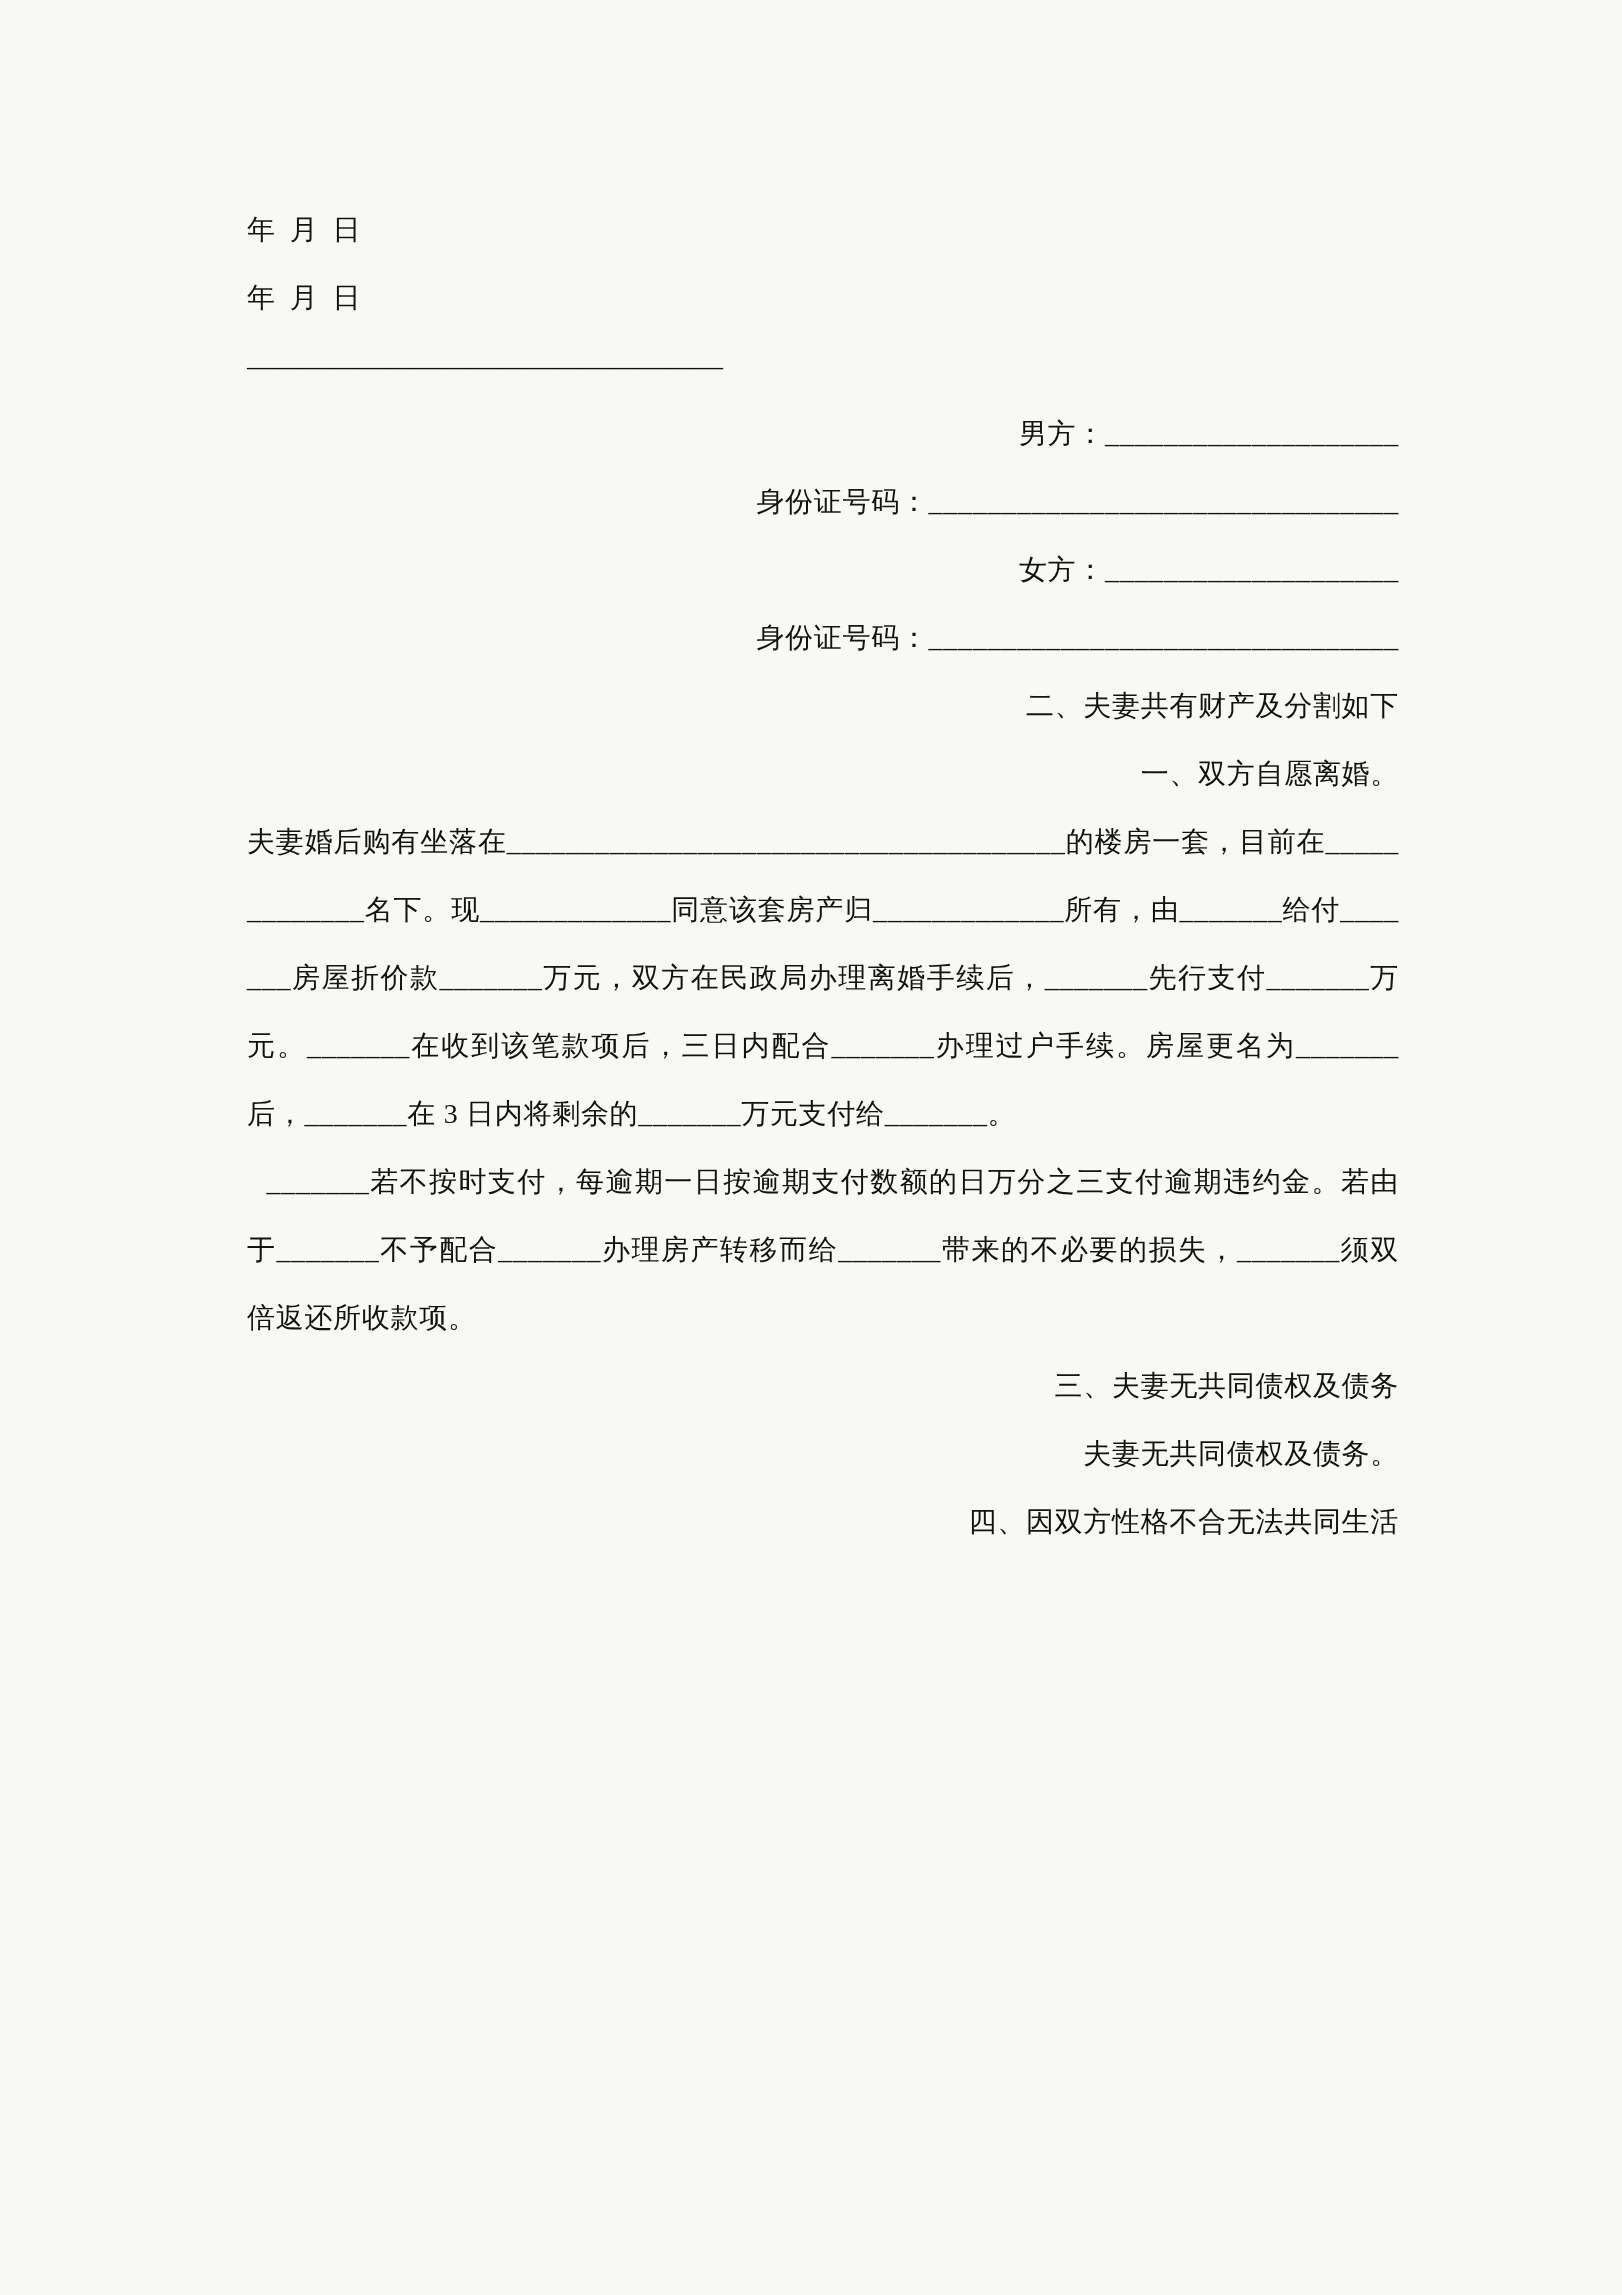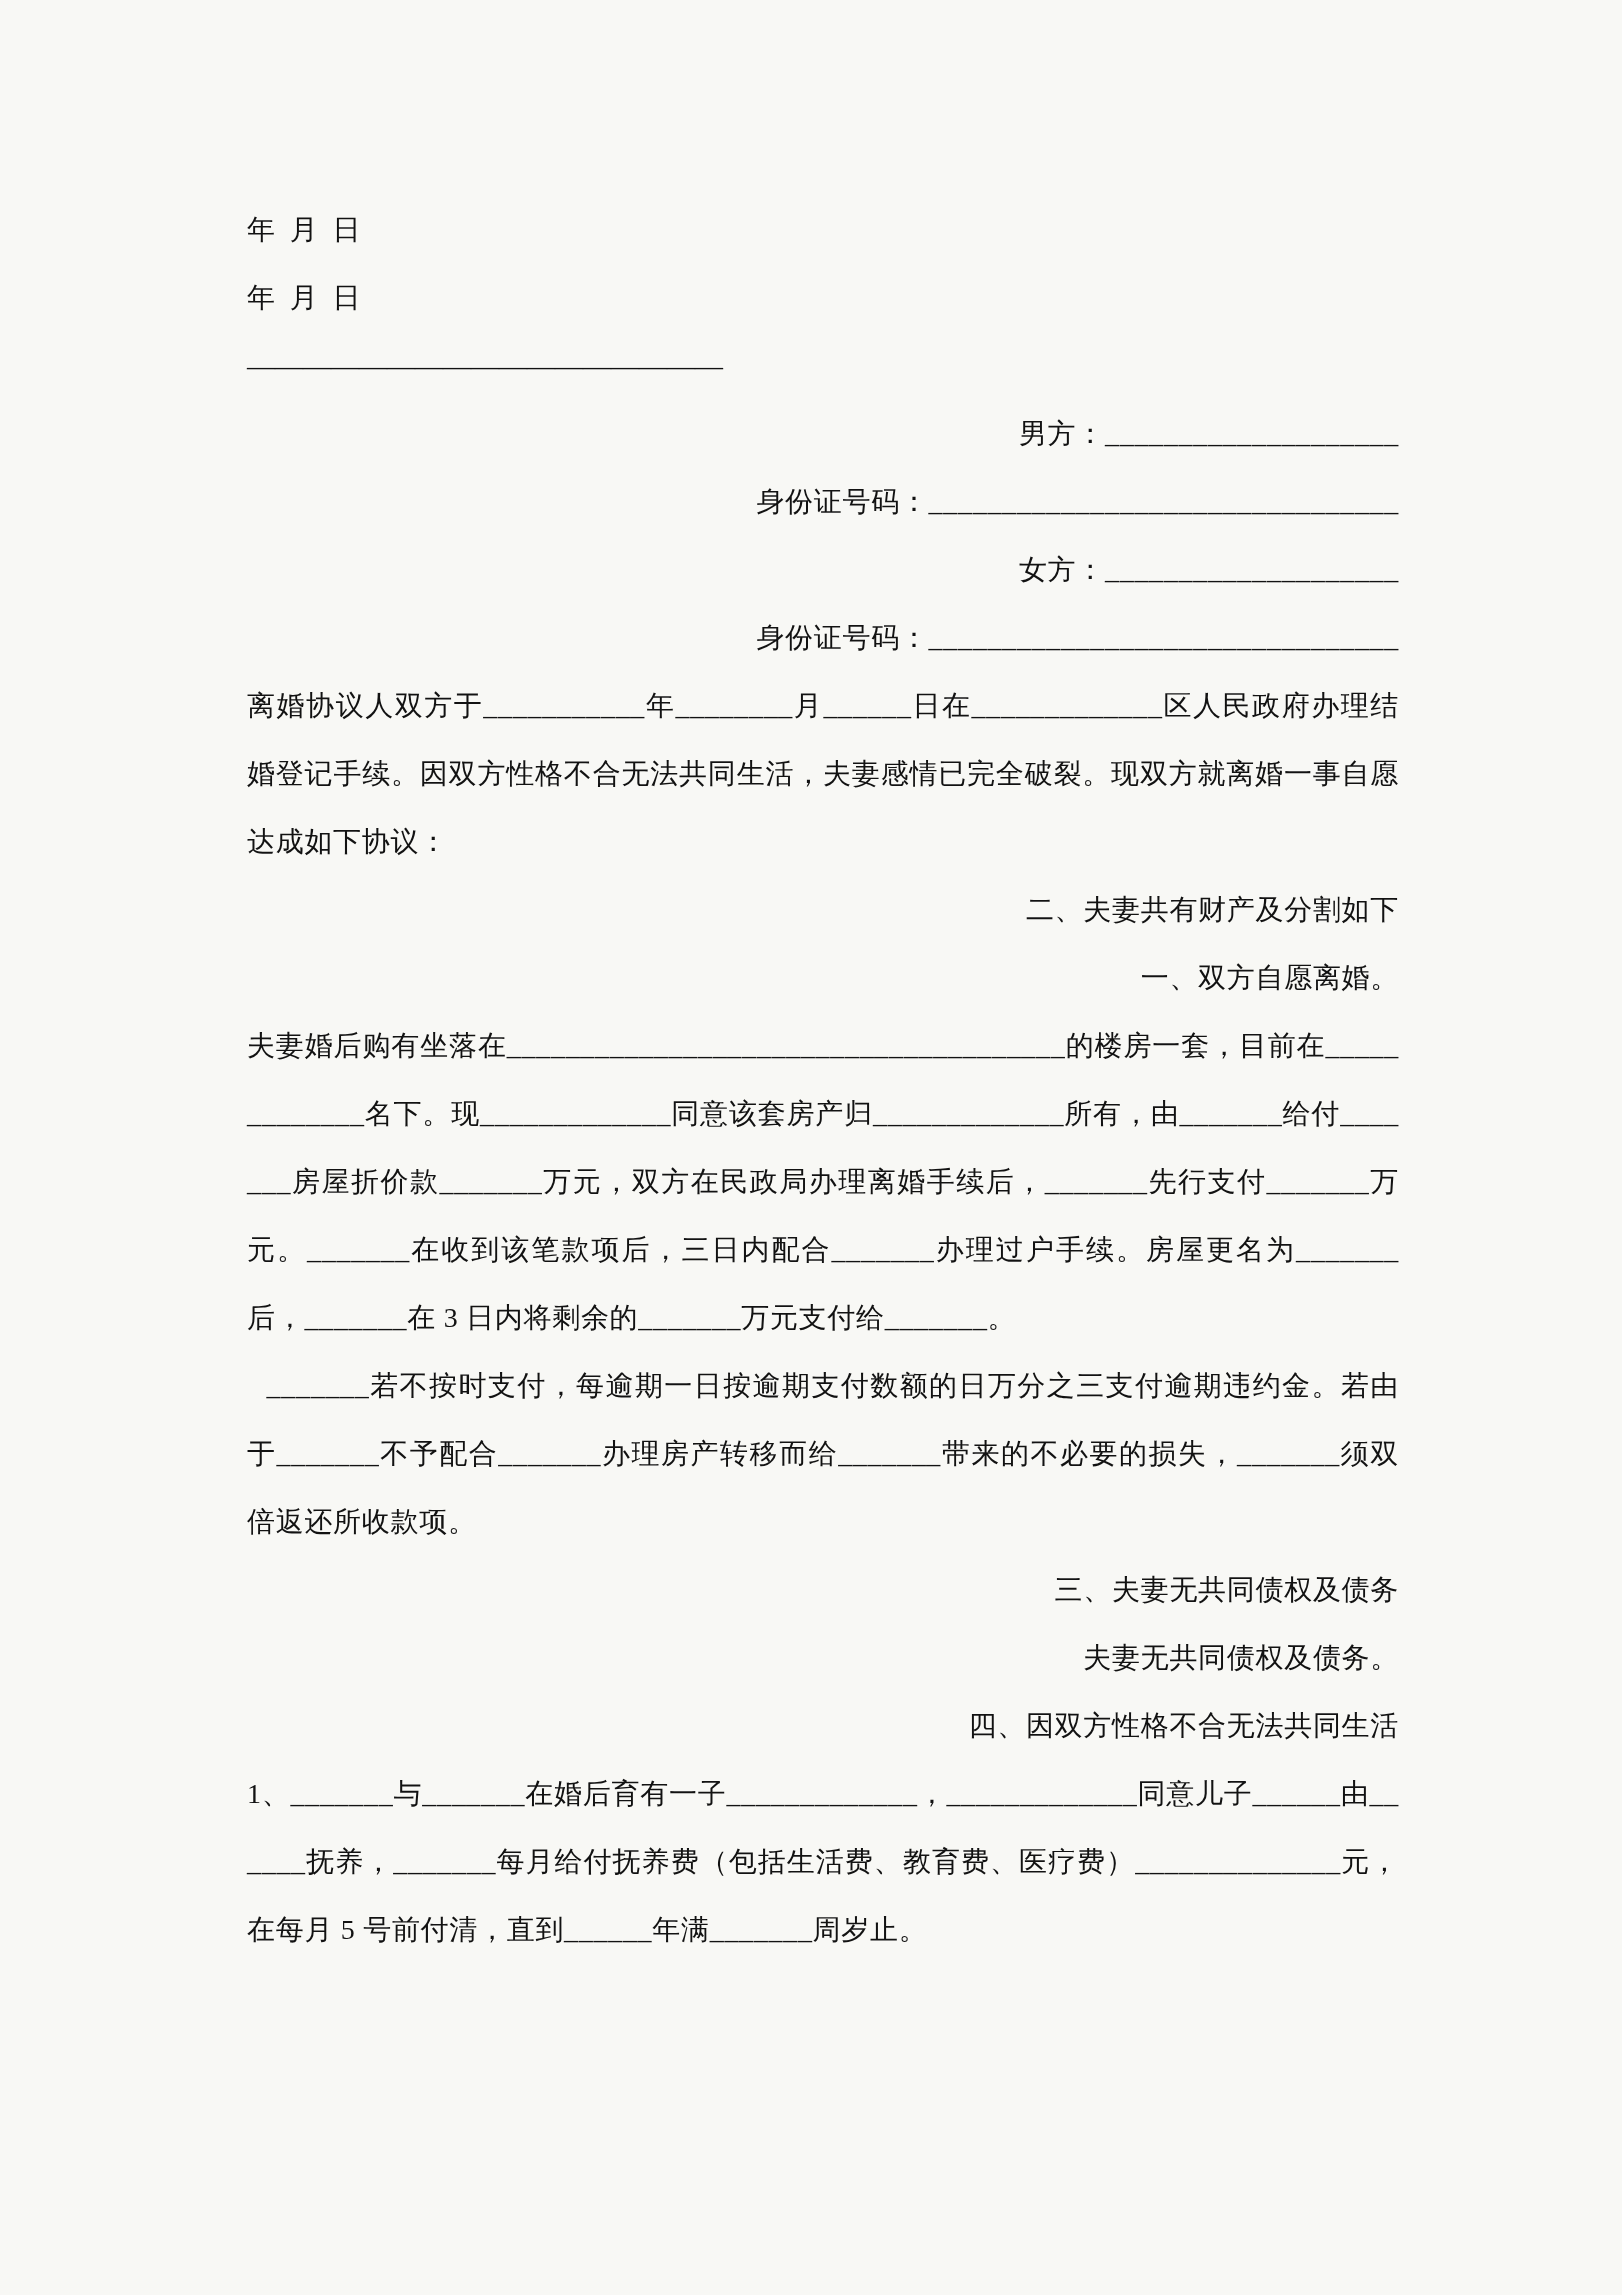--- a/index.html
+++ b/index.html
@@ -52,24 +52,22 @@
 
 <div class="page">
   <div class="doc-body">
     <p class="dateline">年  月  日</p>
     <p class="dateline">年  月  日</p>
     <p class="dashrule">—————————————————</p>
     <p class="blankline">男方：____________________</p>
     <p class="blankline">身份证号码：________________________________</p>
     <p class="blankline">女方：____________________</p>
     <p class="blankline">身份证号码：________________________________</p>
-    <p>离婚协议人双方于___________年________月______日在_____________区人民政府办理结婚登记手续。因双方性格不合无法共同生活，夫妻感情已完全破裂。现双方就离婚一事自愿达成如下协议：</p>
     <p class="blankline">二、夫妻共有财产及分割如下</p>
     <p class="blankline">一、双方自愿离婚。</p>
     <p>夫妻婚后购有坐落在______________________________________的楼房一套，目前在_____________名下。现_____________同意该套房产归_____________所有，由_______给付_______房屋折价款_______万元，双方在民政局办理离婚手续后，_______先行支付_______万元。_______在收到该笔款项后，三日内配合_______办理过户手续。房屋更名为_______后，_______在 3 日内将剩余的_______万元支付给_______。</p>
     <p class="indent">_______若不按时支付，每逾期一日按逾期支付数额的日万分之三支付逾期违约金。若由于_______不予配合_______办理房产转移而给_______带来的不必要的损失，_______须双倍返还所收款项。</p>
     <p class="blankline">三、夫妻无共同债权及债务</p>
     <p class="blankline">夫妻无共同债权及债务。</p>
     <p class="blankline">四、因双方性格不合无法共同生活</p>
-    <p>1、_______与_______在婚后育有一子_____________，_____________同意儿子______由______抚养，_______每月给付抚养费（包括生活费、教育费、医疗费）______________元，在每月 5 号前付清，直到______年满_______周岁止。</p>
   </div>
 </div>
 
 
 </body></html>

